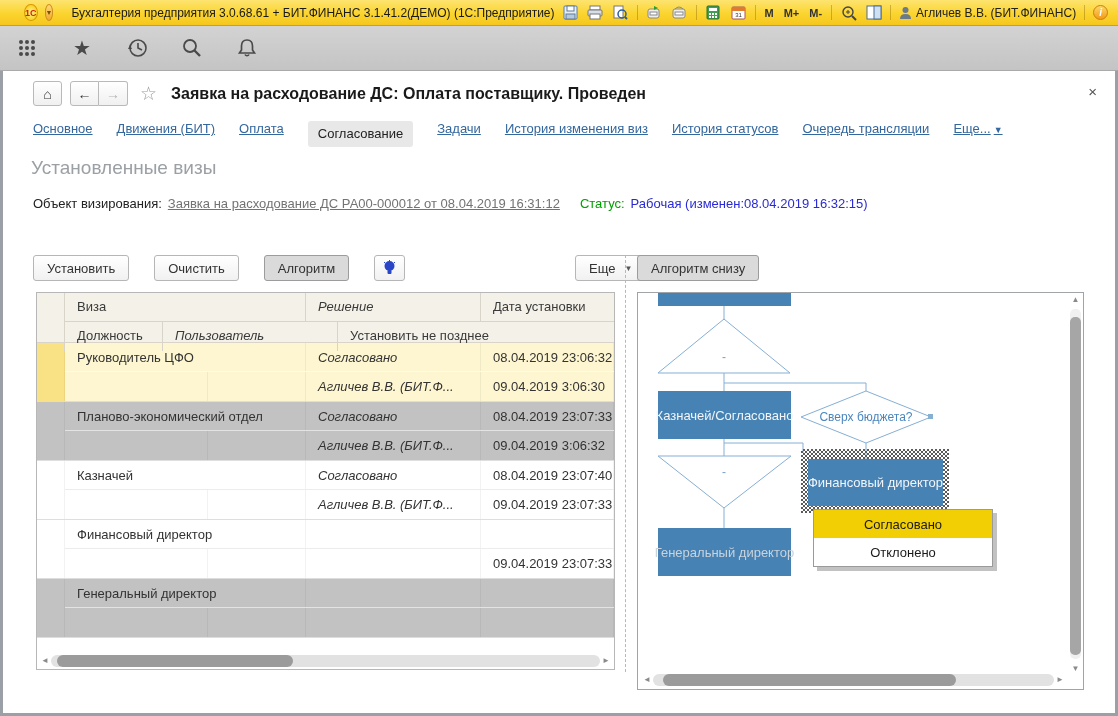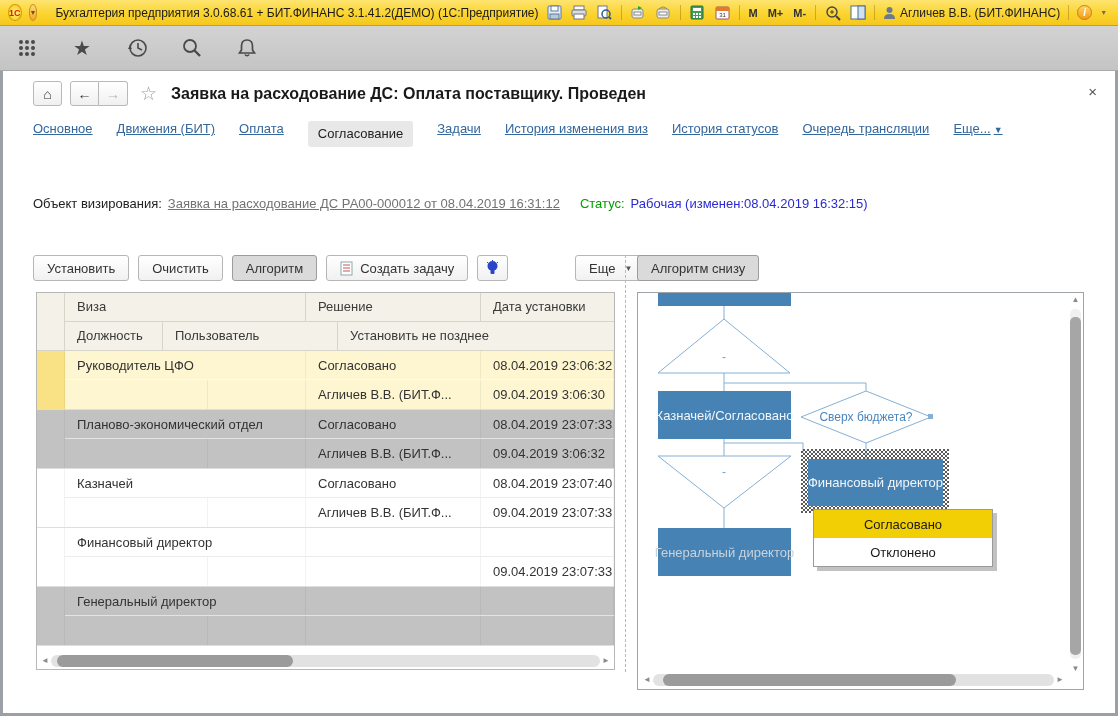--- a/index.html
+++ b/index.html
@@ -2,21 +2,21 @@
 <html><head>
 <meta charset="utf-8">
 <style>
   * { box-sizing: border-box; margin: 0; padding: 0; }
   html,body { width:1118px; height:716px; overflow:hidden; }
   body { font-family:"Liberation Sans", sans-serif; background:#fff; position:relative; }
 
   
   .titlebar { position:absolute; left:0; top:0; width:1118px; height:26px;
     background:linear-gradient(#fde471, #fbd42e 55%, #f5c71e);
-    border-bottom:1px solid #caa21a; display:flex; align-items:center; padding:0 8px; gap:7px; }
+    border-bottom:1px solid #caa21a; display:flex; align-items:center; padding:0 24px; gap:7px; }
   .logo1c { width:17px; height:17px; border-radius:50%; background:radial-gradient(#fff48f,#f2c300);
     border:1px solid #d89a00; color:#d81e05; font-size:9px; font-weight:bold;
     display:flex; align-items:center; justify-content:center; }
   .chip { width:17px; height:17px; border-radius:50%; background:linear-gradient(#ffd97a,#f0a92c);
     border:1px solid #cf8f1d; color:#7a5200; font-size:7px; display:flex; align-items:center; justify-content:center; }
   .tsep { width:1px; height:15px; background:rgba(120,90,0,.35); }
   .tb-title { font-size:12px; color:#1a1a1a; margin-left:4px; white-space:nowrap; }
   .tb-right { margin-left:auto; display:flex; align-items:center; gap:8px; }
   .tico { width:17px; height:16px; display:flex; align-items:center; justify-content:center; }
   .tico svg { display:block; }
@@ -67,43 +67,43 @@
   .obj-link { color:#737373; text-decoration:underline; }
   .st-label { color:#00a000; margin-left:14px; }
   .st-value { color:#2a2ad4; }
 
   .tabs { position:absolute; left:30px; top:152px; display:flex; }
   .tab { padding:5px 15px 6px; font-size:13px; color:#333; border:1px solid #b6b6b6; background:#e4e4e4;
     border-radius:2px 2px 0 0; margin-right:2px; }
   .tab.active { background:#fff; border-bottom:1px solid #fff; }
 
   .cmdbar { position:absolute; left:30px; top:184px; right:10px; height:28px; }
-  .cmd-left { display:flex; gap:9px; }
+  .cmd-left { display:flex; gap:25px; }
   .btn { display:inline-flex; align-items:center; gap:7px; padding:0 13px; height:26px;
     background:linear-gradient(#fff,#f1f1f1); border:1px solid #b6b6b6; border-radius:3px;
     font-size:13px; color:#333; white-space:nowrap; }
   .btn.pressed { background:#dadada; border-color:#9c9c9c; }
   .btn.iconly { padding:0 8px; }
   .more-btn { position:absolute; left:542px; top:0; }
   .algo-btn { position:absolute; left:604px; top:0; }
   .caret-b { font-size:8px; color:#555; margin-left:2px; }
 
   .splitter { position:absolute; left:622px; top:184px; height:417px; width:0;
     border-left:1px dashed #b8b8b8; }
 
   
   .tpanel { position:absolute; left:33px; top:221px; width:579px; height:378px;
     border:1px solid #b7b7b7; background:#fff; overflow:hidden; }
-  .thead { position:relative; height:58px; background:#f4f1e8; border-bottom:1px solid #d8d4c9; font-size:13px; color:#3a3a3a; }
+  .thead { position:relative; height:50px; background:#f4f1e8; border-bottom:1px solid #d8d4c9; font-size:13px; color:#3a3a3a; }
   .th-marker { position:absolute; left:0; top:0; width:28px; height:58px; border-right:1px solid #d8d4c9; }
   .th-row { position:absolute; left:28px; right:0; height:29px; display:flex; }
   .th-row.r1 { top:0; border-bottom:1px solid #d8d4c9; }
   .th-row.r2 { top:29px; }
   .th { padding:6px 0 0 12px; border-right:1px solid #d8d4c9; white-space:nowrap; overflow:hidden; }
-  .w-visa { width:241px; } .w-p1 { width:143px; } .w-p2 { width:98px; } .w-dec { width:175px; } .w-date { flex:1; border-right:none; }
+  .w-visa { width:241px; } .w-p1 { width:143px; } .w-p2 { width:98px; } .w-dec { width:175px;font-style:italic; } .w-date { flex:1; border-right:none; }
 
   .trow { display:flex; border-bottom:1px solid #dedede; }
   .trow .marker { width:28px; border-right:1px solid rgba(0,0,0,.05); }
   .trow .lines { flex:1; }
   .tline { display:flex; height:29px; font-size:13px; color:#333; }
   .tline.first { border-bottom:1px solid rgba(255,255,255,.55); }
   .tc { padding-left:12px; white-space:nowrap; overflow:hidden; height:100%; display:flex; align-items:center;
     border-right:1px solid rgba(0,0,0,.05); }
   .row-yellow { background:#fdf6d0; }
   .row-yellow .marker { background:#f9e185; }
@@ -295,43 +295,35 @@
     <a class="nav-link">Движения (БИТ)</a>
     <a class="nav-link">Оплата</a>
     <a class="nav-active">Согласование</a>
     <a class="nav-link">Задачи</a>
     <a class="nav-link">История изменения виз</a>
     <a class="nav-link">История статусов</a>
     <a class="nav-link">Очередь трансляции</a>
     <a class="nav-link"><span>Еще...</span><span class="nav-caret">▼</span></a>
   </div>
 
+  <div class="sec-title">Установленные визы</div>
 
   <div class="obj-row">
     <span class="obj-label">Объект визирования:</span>
     <a class="obj-link">Заявка на расходование ДС РА00-000012 от 08.04.2019 16:31:12</a>
     <span class="st-label">Статус:</span>
     <span class="st-value">Рабочая (изменен:08.04.2019 16:32:15)</span>
   </div>
 
 
   <div class="cmdbar">
     <div class="cmd-left">
       <span class="btn">Установить</span>
       <span class="btn">Очистить</span>
       <span class="btn pressed">Алгоритм</span>
-      <span class="btn">
-        <svg width="13" height="15">
-              <rect x="1" y="1" width="11" height="13" fill="#fff" stroke="#8aa"></rect>
-              <line x1="3" y1="4" x2="10" y2="4" stroke="#c55"></line>
-              <line x1="3" y1="7" x2="10" y2="7" stroke="#c55"></line>
-              <line x1="3" y1="10" x2="10" y2="10" stroke="#c55"></line>
-            </svg>
-        <span>Создать задачу</span>
-      </span>
       <span class="btn iconly">
         <svg width="13" height="16">
               <circle cx="6.5" cy="6" r="5" fill="#2a46c8"></circle>
               <rect x="4.5" y="10" width="4" height="4" rx="1" fill="#2a46c8"></rect>
               <line x1="6.5" y1="0" x2="6.5" y2="1.5" stroke="#2a46c8"></line>
               <line x1="1" y1="2" x2="2.2" y2="3.2" stroke="#2a46c8"></line>
               <line x1="12" y1="2" x2="10.8" y2="3.2" stroke="#2a46c8"></line>
             </svg>
       </span>
     </div>

